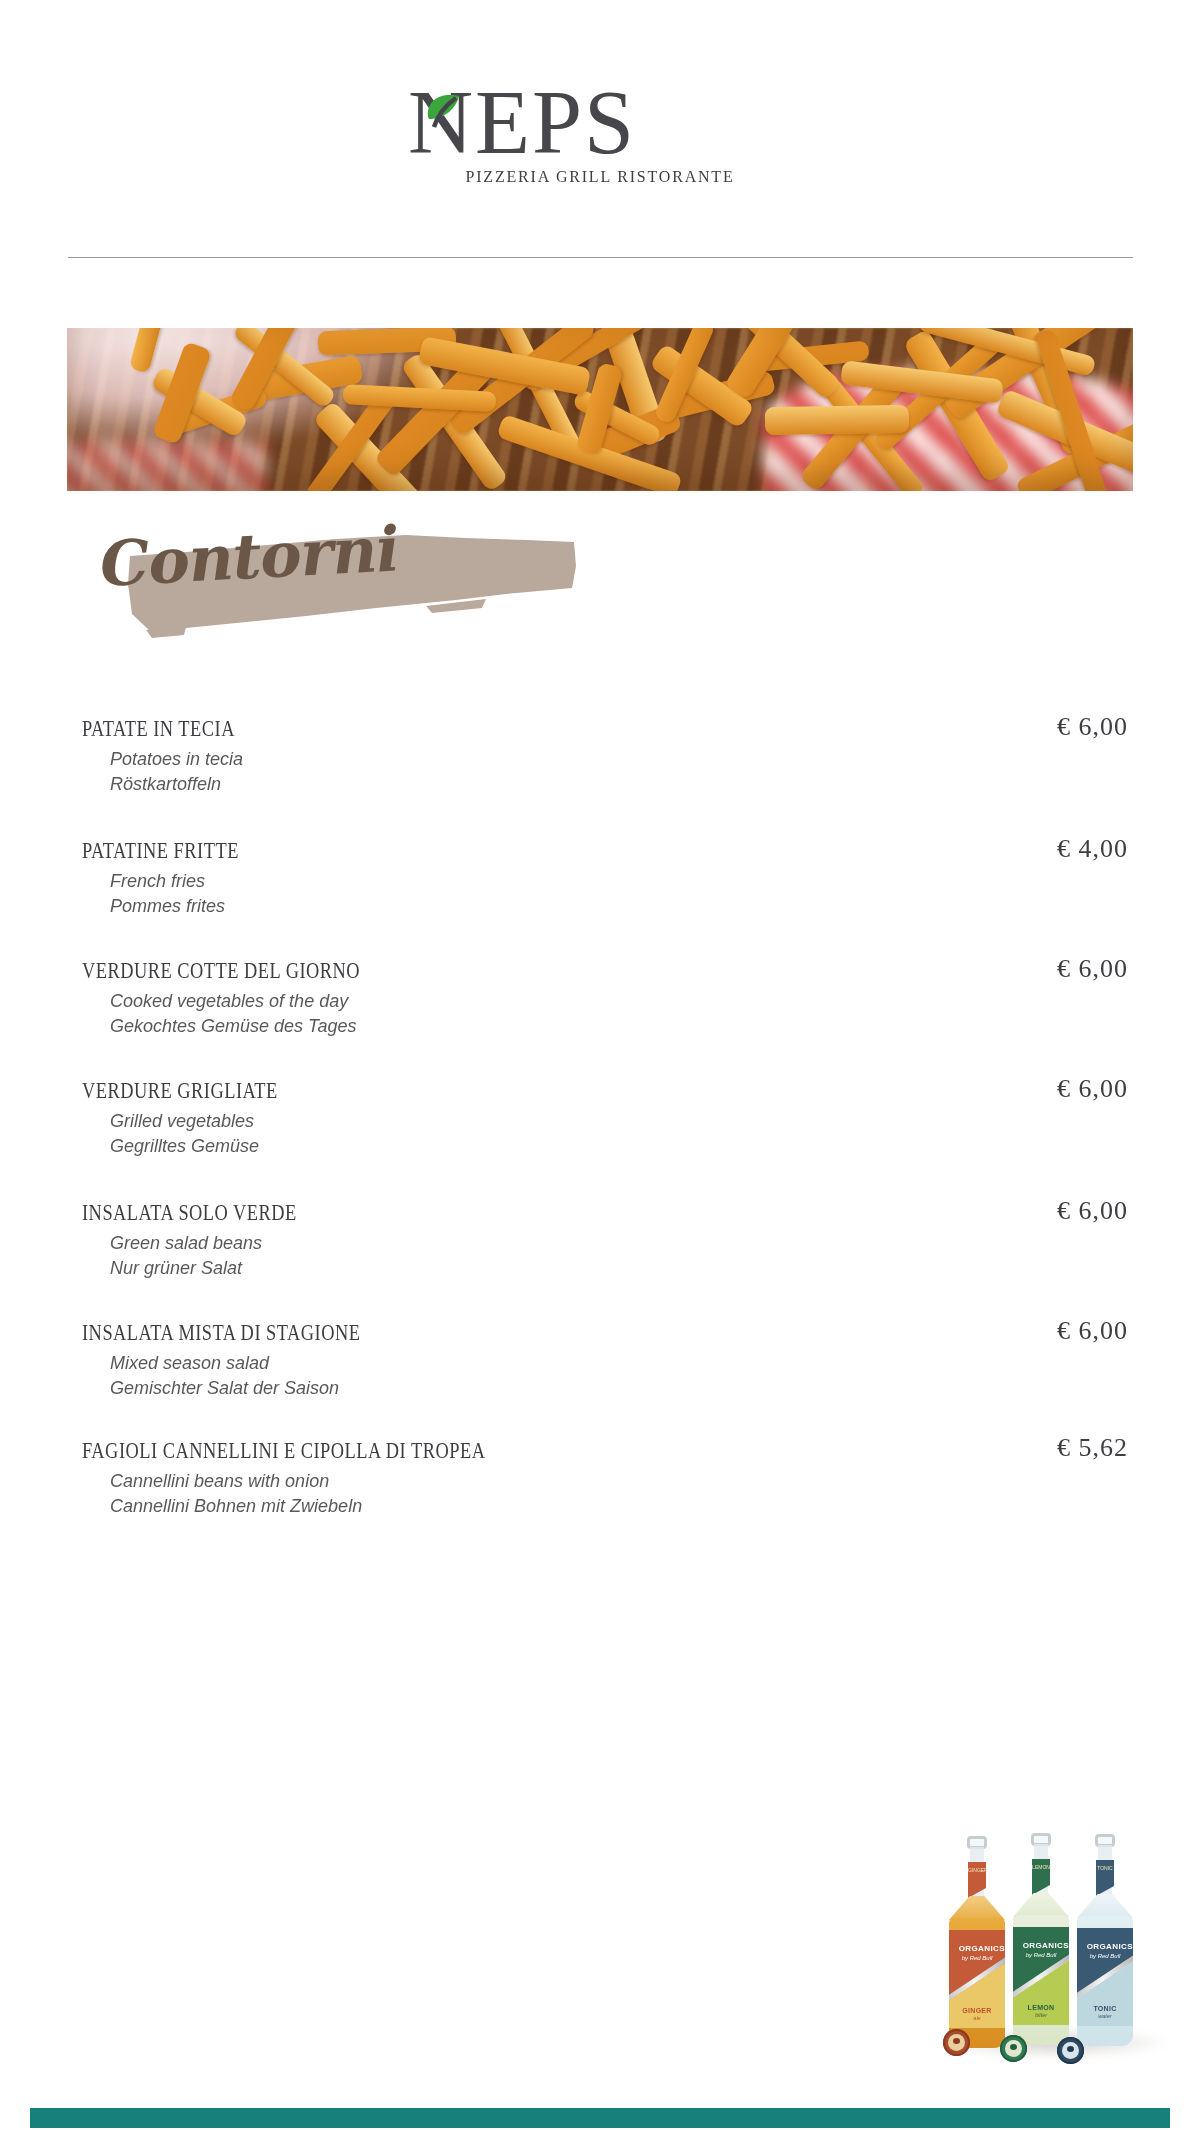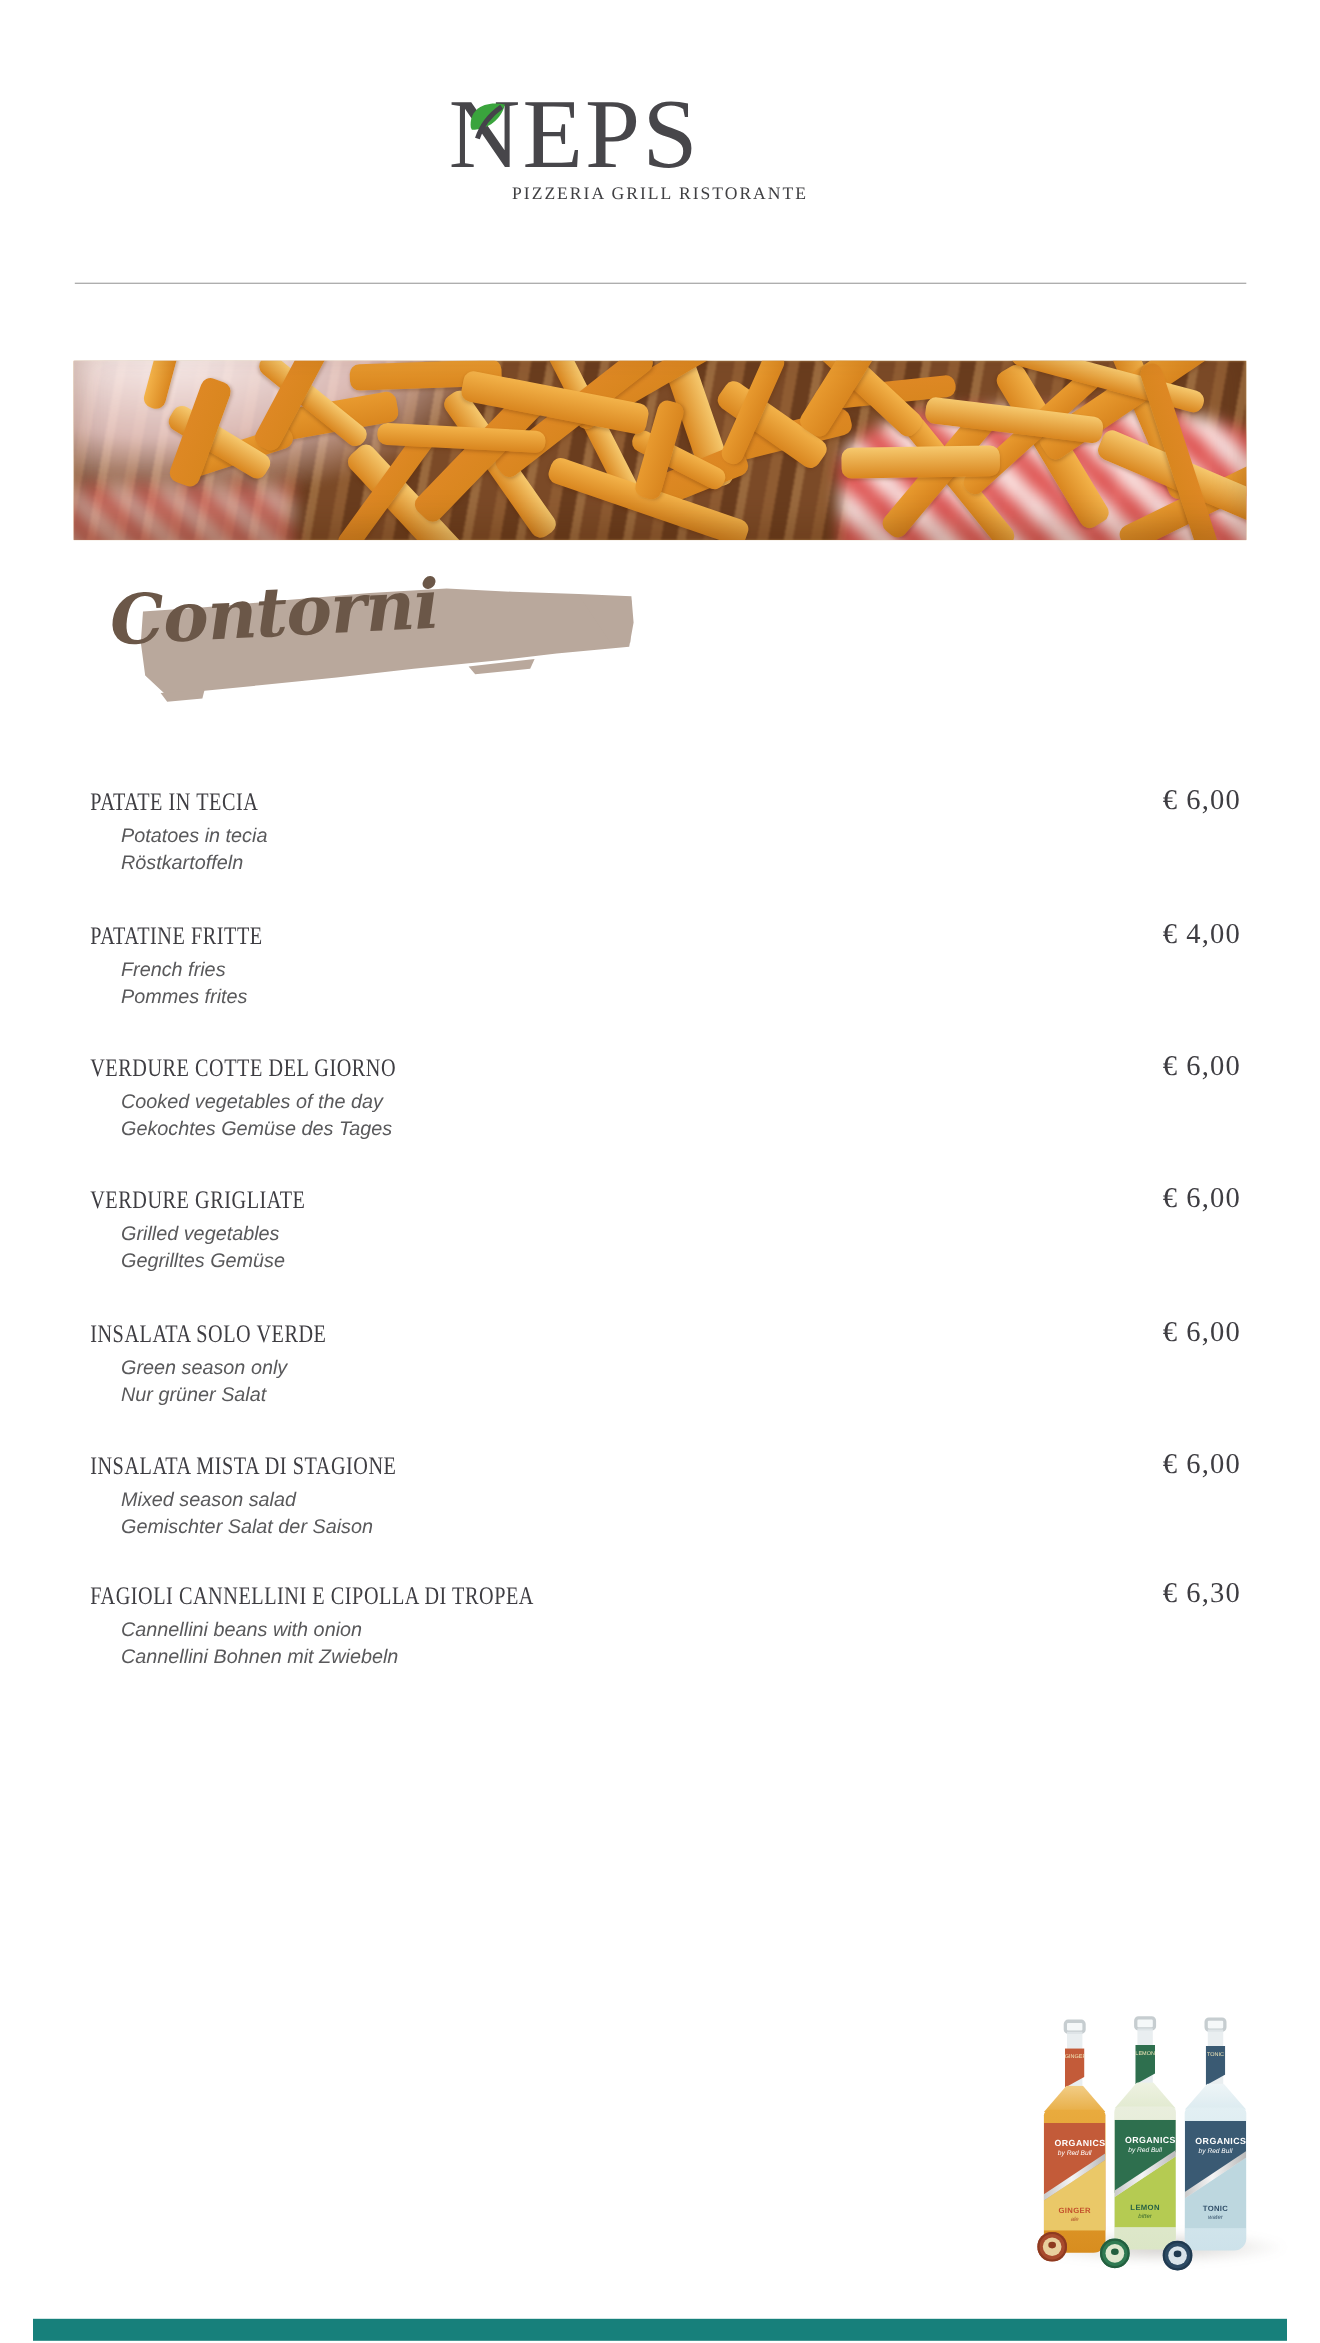--- a/index.html
+++ b/index.html
@@ -212,33 +212,33 @@
     <div class="item-sub" style="top:991px">Cooked vegetables of the day</div>
     <div class="item-sub" style="top:1016px">Gekochtes Gemüse des Tages</div>
     <div class="item-price" style="top:954px">€ 6,00</div>
 
     <div class="item-title" style="top:1078px">VERDURE GRIGLIATE</div>
     <div class="item-sub" style="top:1111px">Grilled vegetables</div>
     <div class="item-sub" style="top:1136px">Gegrilltes Gemüse</div>
     <div class="item-price" style="top:1074px">€ 6,00</div>
 
     <div class="item-title" style="top:1200px">INSALATA SOLO VERDE</div>
-    <div class="item-sub" style="top:1233px">Green season only</div>
+    <div class="item-sub" style="top:1233px">Green salad beans</div>
     <div class="item-sub" style="top:1258px">Nur grüner Salat</div>
     <div class="item-price" style="top:1196px">€ 6,00</div>
 
     <div class="item-title" style="top:1320px">INSALATA MISTA DI STAGIONE</div>
     <div class="item-sub" style="top:1353px">Mixed season salad</div>
     <div class="item-sub" style="top:1378px">Gemischter Salat der Saison</div>
     <div class="item-price" style="top:1316px">€ 6,00</div>
 
     <div class="item-title" style="top:1438px">FAGIOLI CANNELLINI E CIPOLLA DI TROPEA</div>
     <div class="item-sub" style="top:1471px">Cannellini beans with onion</div>
     <div class="item-sub" style="top:1496px">Cannellini Bohnen mit Zwiebeln</div>
-    <div class="item-price" style="top:1433px">€ 6,30</div>
+    <div class="item-price" style="top:1433px">€ 5,62</div>
   </div>
 
   <div class="bottles">
     <div class="b-shadow"></div>
 
     <div class="bottle bottle-ginger" style="left:18px;top:8px">
       <div class="lip"></div>
       <div class="neck"></div>
       <div class="neckband">GINGER</div>
       <div class="shoulder"></div>

